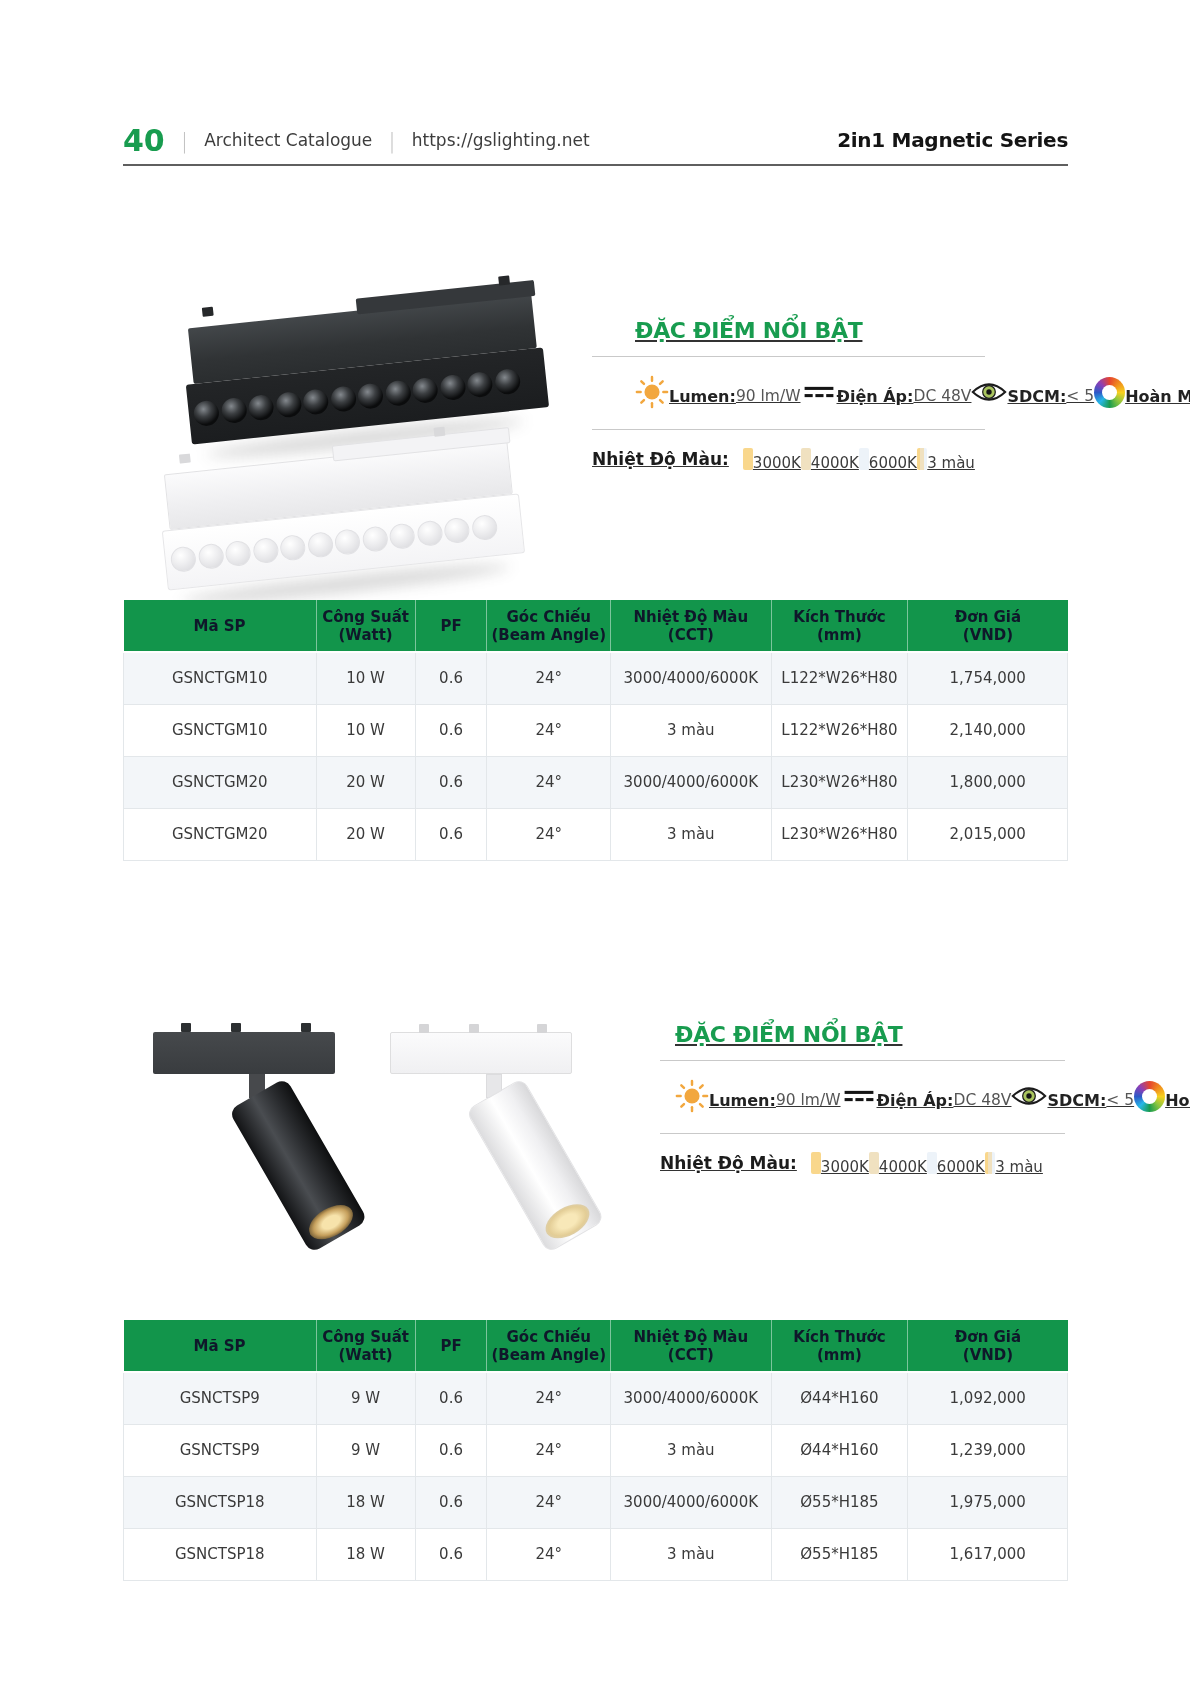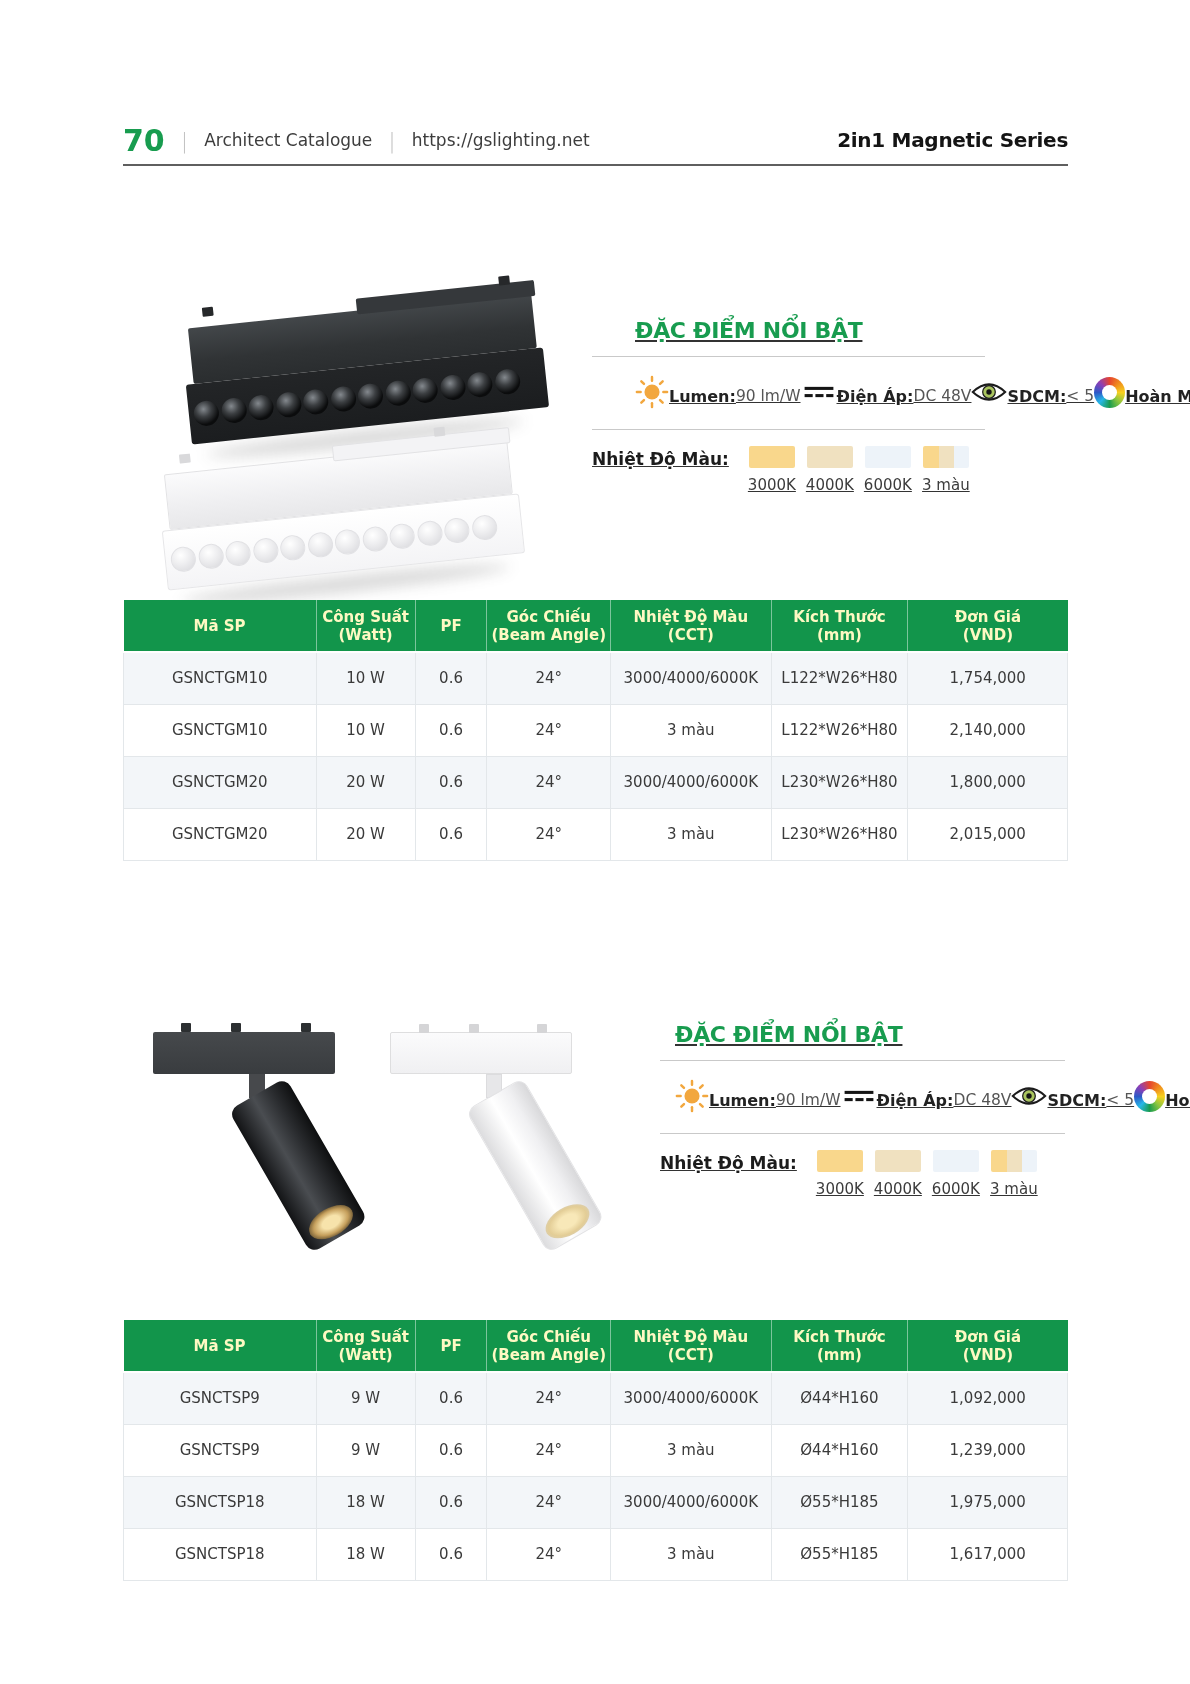--- a/index.html
+++ b/index.html
@@ -39,38 +39,38 @@
   .feat-icon{height:38px;display:flex;align-items:center;justify-content:center;}
   .feat-label{margin-top:8px;font-size:16px;font-weight:bold;color:#222;white-space:nowrap;}
   .feat-value{margin-top:7px;font-size:15.5px;color:#555;white-space:nowrap;}
   .cct-rule{height:1px;background:#c9c9c9;margin-top:18px;}
   .panel.p1 .cct-rule{margin-left:-43px;}
   .panel.p2 .cct-rule{margin-left:-15px;}
   .cct-row{display:flex;margin-top:16px;align-items:flex-start;}
   .panel.p1 .cct-row{margin-left:-43px;}
   .panel.p2 .cct-row{margin-left:-15px;}
   .cct-label{font-size:17px;font-weight:bold;color:#1c1c1c;white-space:nowrap;padding-top:3px;margin-right:14px;}
-  .cct-item{width:58px;display:flex;flex-direction:column;align-items:center;}
+  .cct-item{width:58px;display:flex;flex-direction:row;align-items:center;}
   .swatch{width:46px;height:22px;border-radius:2px;}
   .sw-3000{background:var(--cct-3000k);}
   .sw-4000{background:var(--cct-4000k);}
   .sw-6000{background:var(--cct-6000k);}
   .sw-3mau{background:linear-gradient(90deg,var(--cct-3000k) 0 34%,var(--cct-4000k) 34% 67%,var(--cct-6000k) 67% 100%);}
   .cct-k{margin-top:8px;font-size:15px;color:#3c3c3c;white-space:nowrap;}
 
   
   .wheel{width:31px;height:31px;border-radius:50%;position:relative;
     background:conic-gradient(#e5452f,#f08c1e,#f6d01f,#8cc63f,#1a9c4f,#26b7e7,#2d59c7,#8e3fb5,#e5452f);}
   .wheel::after{content:"";position:absolute;inset:8px;background:#fff;border-radius:50%;}
 
   
   .spec-table{position:absolute;left:123px;width:945px;border-collapse:collapse;table-layout:fixed;}
   .spec-table.t1{top:600px;}
   .spec-table.t2{top:1320px;}
-  .spec-table th{background:var(--table-green);color:#fef9c3;font-size:15px;font-weight:bold;
+  .spec-table th{background:var(--table-green);color:#0f172a;font-size:15px;font-weight:bold;
     height:52px;line-height:18px;padding:4px 4px;text-align:center;vertical-align:middle;
     border-bottom:2px solid #fff;}
   .spec-table th + th{border-left:1px solid rgba(255,255,255,0.45);}
   .spec-table th .h2{font-weight:bold;}
   .spec-table td{height:52px;padding:0 6px;text-align:center;vertical-align:middle;
     font-size:15px;color:#3a3a3a;border:1px solid #e3e7ea;background:#fff;}
   .spec-table tbody tr:nth-child(odd) td{background:#f3f6f9;}
 
   
   .fig1{position:absolute;left:135px;top:288px;width:450px;height:305px;}
@@ -118,21 +118,21 @@
     width:48px;height:28px;border-radius:50%;}
   .spot-black .lens{background:radial-gradient(ellipse at center,#f7e3ab 0 28%,#c59f5c 55%,#3a2f1c 85%,#141414 100%);}
   .spot-white .lens{background:radial-gradient(ellipse at center,#f8e8b8 0 30%,#e3cd96 60%,#cfcfd1 100%);}
 </style>
 </head>
 <body>
 
 <div class="page">
 
   <div class="header">
-    <span class="page-num">70</span>
+    <span class="page-num">40</span>
     <span class="hsep">|</span>
     <span class="htext">Architect Catalogue</span>
     <span class="hsep">|</span>
     <span class="htext">https://gslighting.net</span>
     <span class="hspacer"></span>
     <span class="series">2in1 Magnetic Series</span>
   </div>
 
 
   <div class="fig1">

